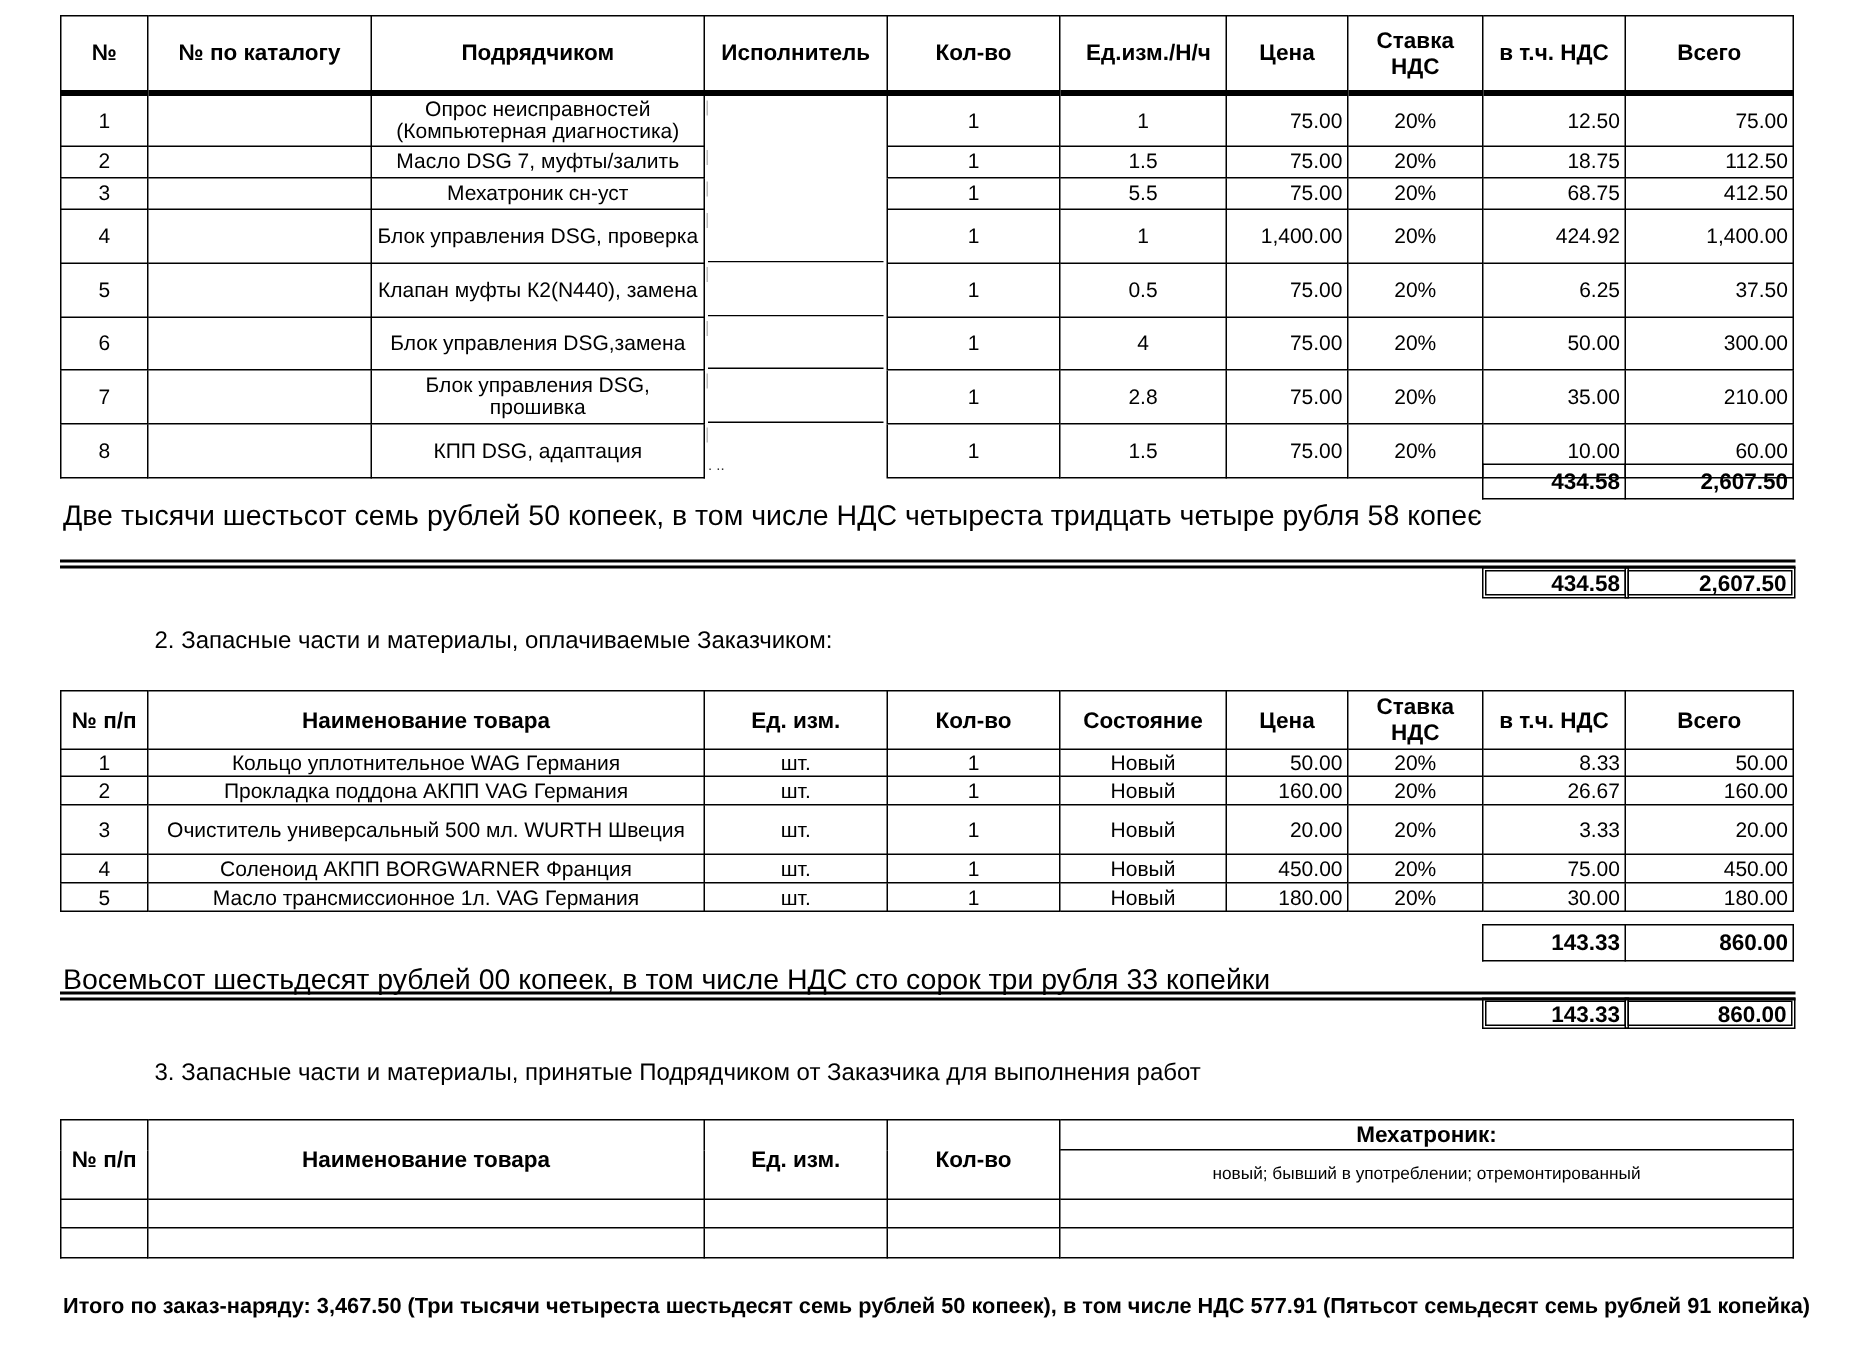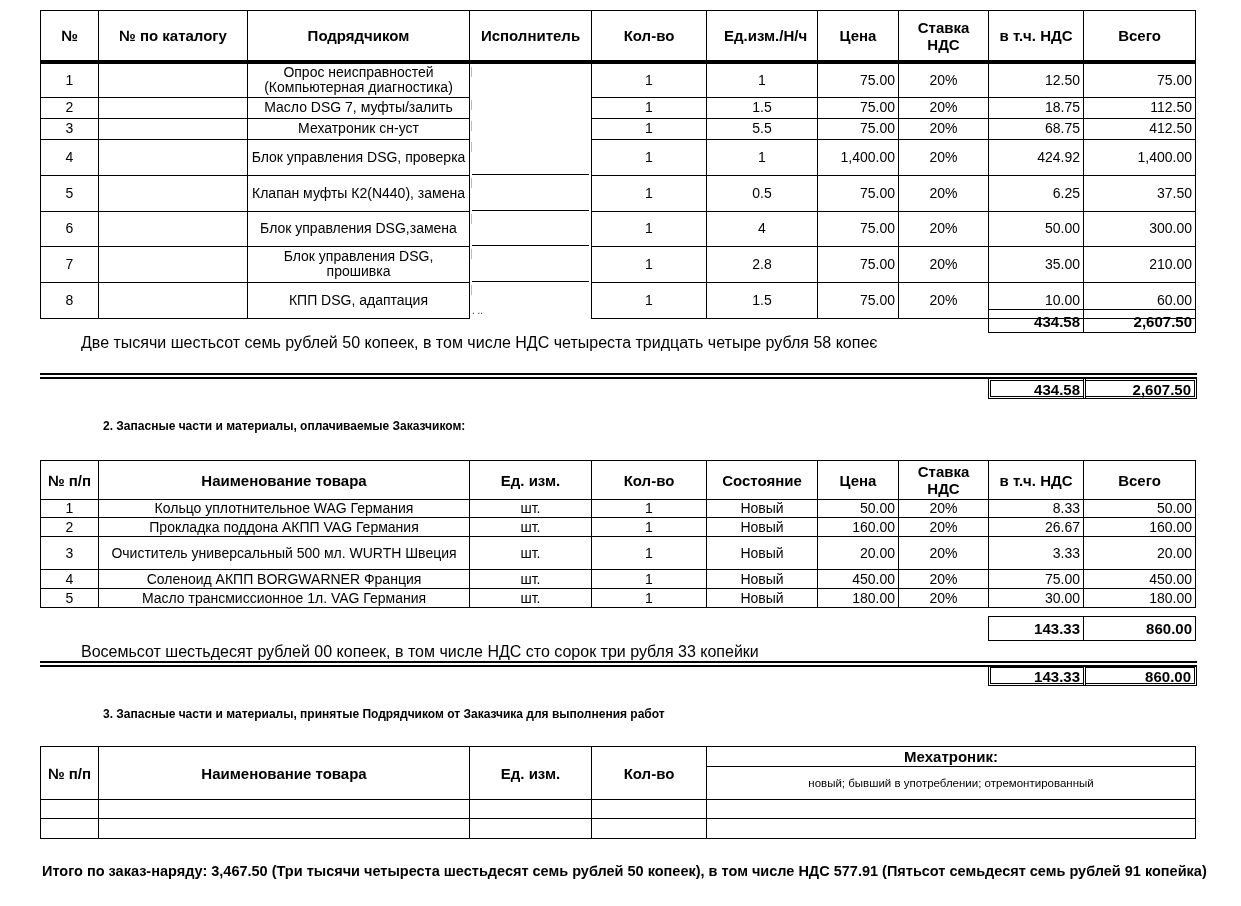--- a/index.html
+++ b/index.html
@@ -11,25 +11,25 @@
   th { font-weight: bold; font-size: 15px; text-align: center; }
   .c { text-align: center; }
   .r { text-align: right; }
   .l { text-align: center; }
   .wrap { white-space: normal; }
   .thick-bottom th { border-bottom: 4px solid #000; }
   .bold { font-weight: bold; font-size: 15px; }
   .exec { border-top: none; border-bottom: none; position: relative; }
   .exec-mark { position: absolute; left: 1px; top: 3px; width: 1px; height: 10px; background:#bbb; }
   .exec-line { position: absolute; left: 2px; right: 2px; bottom: 0; height: 1.5px; background: #000; }
-  .words { position: absolute; font-size: 16px; white-space: nowrap; margin-left: 39px; }
+  .words { position: absolute; font-size: 19px; white-space: nowrap; }
   .dbl-rule { position: absolute; border-top: 2px solid #000; border-bottom: 2px solid #000; height: 2px; }
   .dbl-box { position: absolute; border: 3px double #000; box-sizing: border-box;
              font-weight: bold; font-size: 15px; text-align: right; padding-right: 3px; line-height: 17px; }
-  .section-title { position: absolute; font-weight: bold; font-size: 12px; white-space: nowrap; }
+  .section-title { position: absolute; font-weight: normal; font-size: 16px; white-space: nowrap; }
   .final { position: absolute; font-weight: bold; font-size: 14.5px; line-height: 19px; width: 1180px; }
   .small { font-size: 11.5px; line-height: 14px; font-weight: normal; white-space: normal; }
 </style>
 </head>
 <body>
 
 <table style="left:40px; top:10px; width:1155px;">
   <colgroup>
     <col style="width:58px">
       <col style="width:149px">

